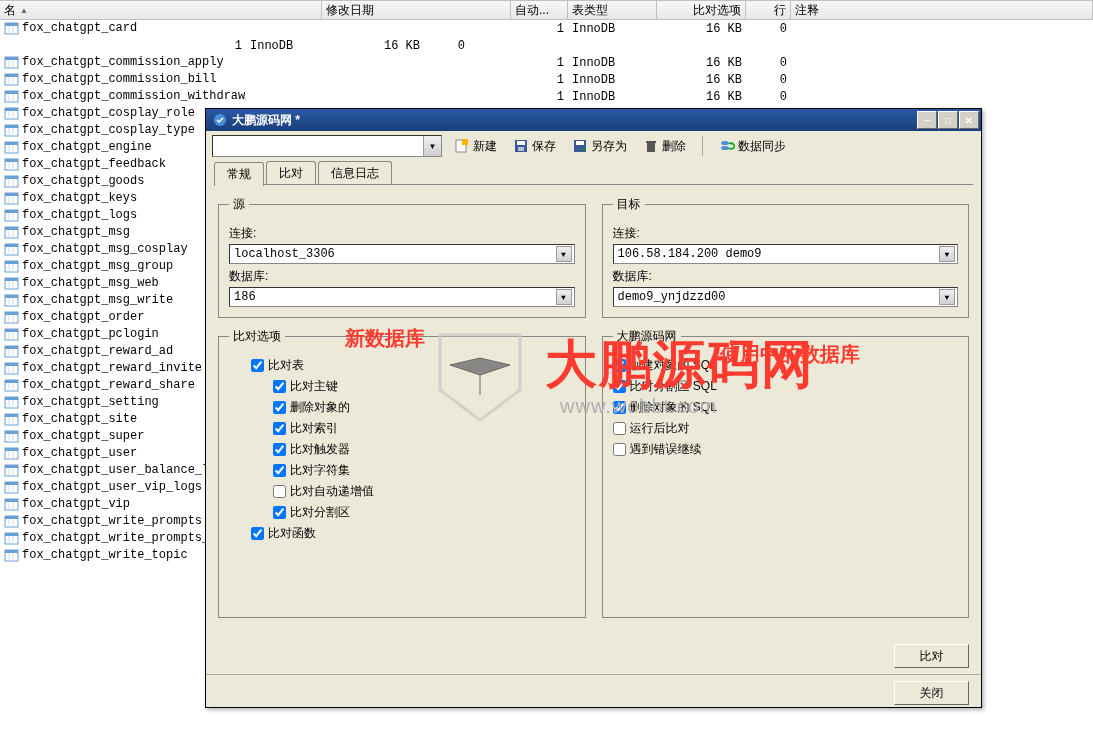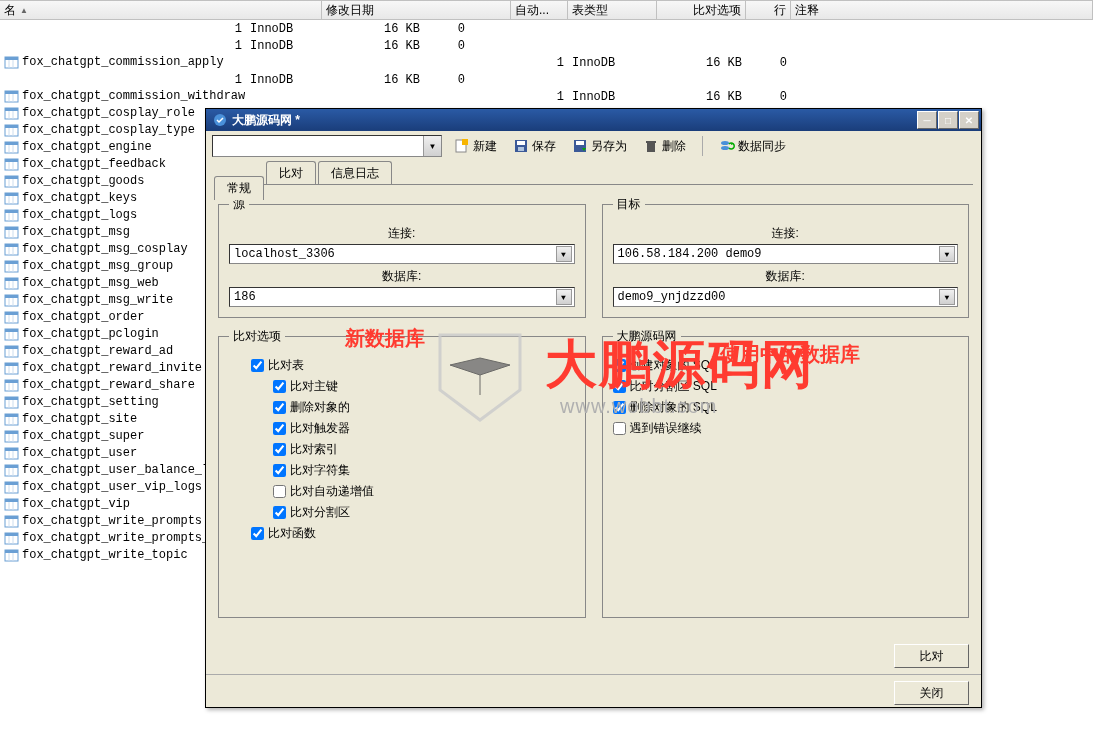--- a/index.html
+++ b/index.html
@@ -27,29 +27,29 @@
 .toolbar { height: 30px; display: flex; align-items: center; padding: 4px 6px; gap: 8px; }
 .combo { height: 22px; border: 1px inset #888; background: #fff; width: 230px; display: flex; }
 .combo-input { flex: 1; border: none; padding: 0 4px; font-size: 12px; }
 .combo-btn { width: 18px; background: linear-gradient(#f0f0f0,#d0d0d0); border-left: 1px solid #999; display: flex; align-items: center; justify-content: center; font-size: 8px; cursor: pointer; }
 .tbtn { display: flex; align-items: center; gap: 3px; cursor: pointer; padding: 2px 4px; }
 .tbtn .ico { width: 16px; height: 16px; }
 .sep { width: 1px; height: 20px; background: #aaa; margin: 0 4px; }
 
 .tabs { display: flex; padding: 0 8px; }
 .tab { padding: 3px 12px; border: 1px solid #888; border-bottom: none; background: #ece9d8; margin-right: 2px; cursor: pointer; border-radius: 3px 3px 0 0; }
-.tab.active { background: #ece9d8; position: relative; top: 15px; z-index: 2; }
+.tab.active { background: #ece9d8; position: relative; top: 1px; z-index: 2; }
 .tabline { border-top: 1px solid #888; margin: 0 8px; position: relative; top: -1px; }
 
 .content { padding: 10px 12px; }
 .row2 { display: flex; gap: 16px; }
 
 fieldset { border: 1px solid #888; padding: 8px 10px 10px; margin-bottom: 10px; }
 legend { padding: 0 4px; font-size: 12px; }
-.fld-label { margin: 4px 0 2px; text-align: center; }
+.fld-label { margin: 4px 0 2px; }
 .select { width: 100%; height: 20px; border: 1px inset #888; background: #fff; display: flex; align-items: center; padding: 0 2px 0 4px; font-family: "Courier New", monospace; font-size: 12px; }
 .select .dd { margin-left: auto; width: 16px; height: 16px; background: linear-gradient(#f0f0f0,#d0d0d0); border: 1px solid #999; display: flex; align-items: center; justify-content: center; font-size: 8px; cursor: pointer; }
 
 .col { flex: 1; }
 
 .chk { display: flex; align-items: center; margin: 4px 0; gap: 4px; }
 .chk input { width: 13px; height: 13px; }
 .indent1 { margin-left: 22px; }
 .indent2 { margin-left: 44px; }
 
@@ -73,20 +73,26 @@
       </div>
     <div class="th" style="width:189px">修改日期</div>
     <div class="th" style="width:57px">自动...</div>
     <div class="th" style="width:89px">表类型</div>
     <div class="th" style="width:89px;justify-content:flex-end">比对选项</div>
     <div class="th" style="width:45px;justify-content:flex-end">行</div>
     <div class="th" style="flex:1">注释</div>
   </div>
   <div class="table-body" id="tbody">
       <div class="tr">
+        <div class="td" style="width:322px"><span class="tbl-icon"><svg width="16" height="14">
+              <rect x="1" y="2" width="13" height="11" fill="#fff" stroke="#6a9fd4"></rect>
+              <rect x="1" y="2" width="13" height="3" fill="#6a9fd4"></rect>
+              <line x1="5" y1="5" x2="5" y2="13" stroke="#cde"></line>
+              <line x1="9" y1="5" x2="9" y2="13" stroke="#cde"></line>
+            </svg></span>fox_chatgpt_card</div>
         <div class="td" style="width:189px"></div>
         <div class="td" style="width:57px;text-align:right">1</div>
         <div class="td" style="width:89px">InnoDB</div>
         <div class="td" style="width:89px;text-align:right">16 KB</div>
         <div class="td" style="width:45px;text-align:right">0</div>
         <div class="td" style="flex:1"></div>
       </div>
       <div class="tr">
         <div class="td" style="width:189px"></div>
         <div class="td" style="width:57px;text-align:right">1</div>
@@ -103,20 +109,26 @@
               <line x1="9" y1="5" x2="9" y2="13" stroke="#cde"></line>
             </svg></span>fox_chatgpt_commission_apply</div>
         <div class="td" style="width:189px"></div>
         <div class="td" style="width:57px;text-align:right">1</div>
         <div class="td" style="width:89px">InnoDB</div>
         <div class="td" style="width:89px;text-align:right">16 KB</div>
         <div class="td" style="width:45px;text-align:right">0</div>
         <div class="td" style="flex:1"></div>
       </div>
       <div class="tr">
+        <div class="td" style="width:322px"><span class="tbl-icon"><svg width="16" height="14">
+              <rect x="1" y="2" width="13" height="11" fill="#fff" stroke="#6a9fd4"></rect>
+              <rect x="1" y="2" width="13" height="3" fill="#6a9fd4"></rect>
+              <line x1="5" y1="5" x2="5" y2="13" stroke="#cde"></line>
+              <line x1="9" y1="5" x2="9" y2="13" stroke="#cde"></line>
+            </svg></span>fox_chatgpt_commission_bill</div>
         <div class="td" style="width:189px"></div>
         <div class="td" style="width:57px;text-align:right">1</div>
         <div class="td" style="width:89px">InnoDB</div>
         <div class="td" style="width:89px;text-align:right">16 KB</div>
         <div class="td" style="width:45px;text-align:right">0</div>
         <div class="td" style="flex:1"></div>
       </div>
       <div class="tr">
         <div class="td" style="width:322px"><span class="tbl-icon"><svg width="16" height="14">
               <rect x="1" y="2" width="13" height="11" fill="#fff" stroke="#6a9fd4"></rect>
@@ -627,25 +639,25 @@
           <div class="chk indent2">
               <input type="checkbox" checked="" style="">
               <span>比对主键</span>
             </div>
           <div class="chk indent2">
               <input type="checkbox" checked="" style="">
               <span>删除对象的</span>
             </div>
           <div class="chk indent2">
               <input type="checkbox" checked="" style="">
+              <span>比对索引</span>
+            </div>
+          <div class="chk indent2">
+              <input type="checkbox" checked="" style="">
               <span>比对触发器</span>
-            </div>
-          <div class="chk indent2">
-              <input type="checkbox" checked="" style="">
-              <span>比对索引</span>
             </div>
           <div class="chk indent2">
               <input type="checkbox" checked="" style="">
               <span>比对字符集</span>
             </div>
           <div class="chk indent2">
               <input type="checkbox" style="">
               <span>比对自动递增值</span>
             </div>
           <div class="chk indent2">
@@ -665,20 +677,24 @@
               <input type="checkbox" checked="" style="">
               <span>创建对象的 SQL</span>
             </div>
           <div class="chk">
               <input type="checkbox" checked="" style="">
               <span>比对分割区 SQL</span>
             </div>
           <div class="chk">
               <input type="checkbox" checked="" style="">
               <span>删除对象的 SQL</span>
+            </div>
+          <div class="chk">
+              <input type="checkbox" style="">
+              <span>运行后比对</span>
             </div>
           <div class="chk">
               <input type="checkbox" style="">
               <span>遇到错误继续</span>
             </div>
         </fieldset>
       </div>
     </div>
   </div>
 

